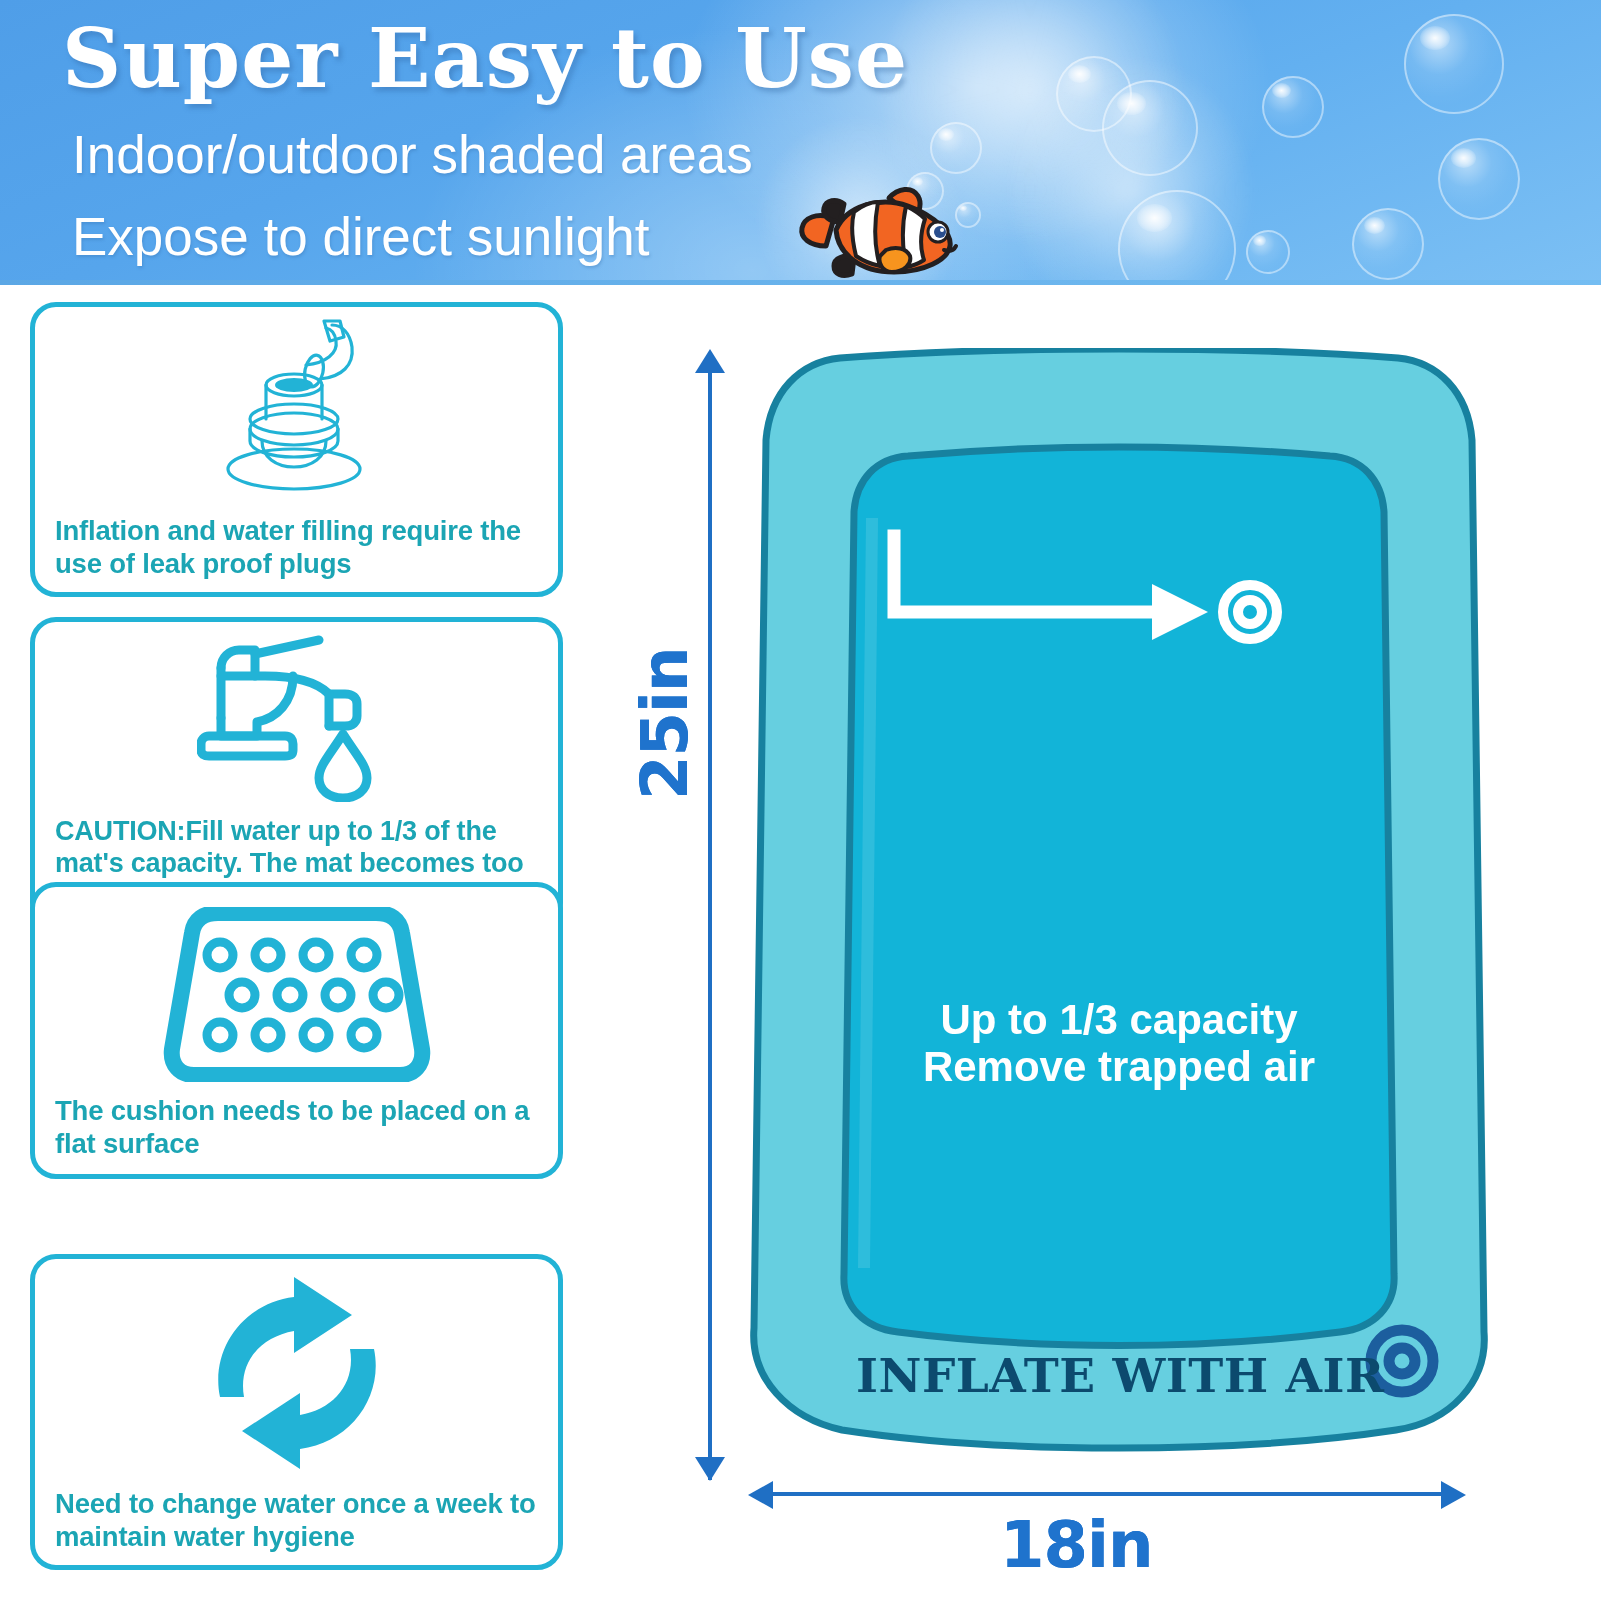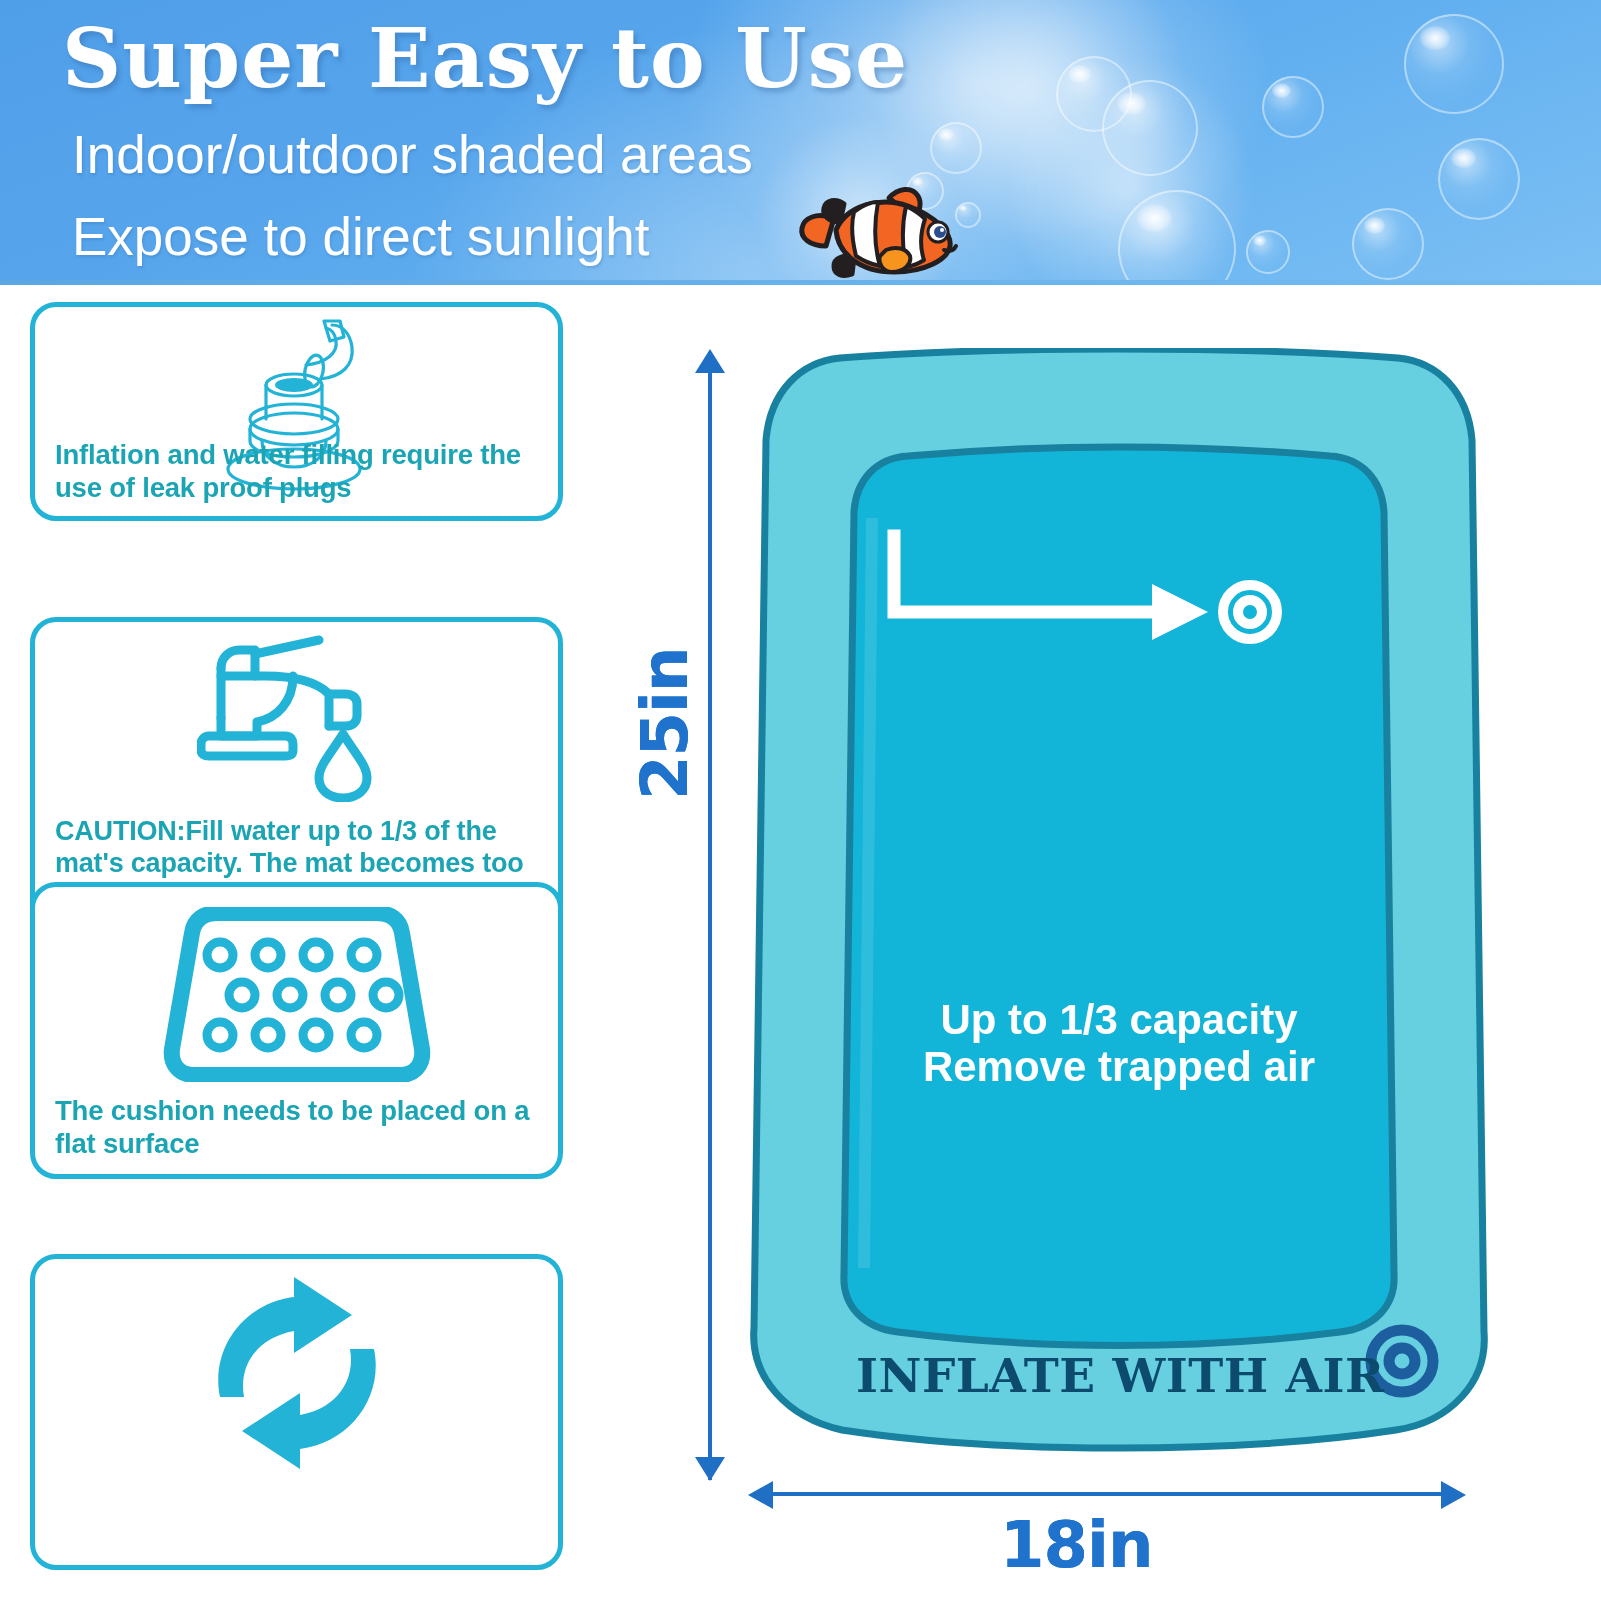--- a/index.html
+++ b/index.html
@@ -57,21 +57,21 @@
     font-size:53px; color:#ffffff; font-weight:400;
     text-shadow: 1px 2px 3px rgba(40,90,150,0.25);
   }
 
   
   .card {
     position:absolute; left:30px; width:533px;
     border:5px solid #22b3d6; border-radius:26px;
     background:#ffffff;
   }
-  #card-0 { top:302px; height:219px; }
+  #card-0 { top:302px; height:295px; }
   #card-1 { top:617px; height:312px; }
   #card-2 { top:882px; height:297px; }
   #card-3 { top:1254px; height:316px; }
 
   .card-icon {
     position:absolute; left:0; right:0; top:10px;
     display:flex; align-items:center; justify-content:center;
   }
   .card-text {
     position:absolute; left:20px; right:12px; bottom:12px;
@@ -255,20 +255,21 @@
   <div class="card-text">The cushion needs to be placed on a flat surface</div>
 </div>
 
 <div class="card" id="card-3">
   <div class="card-icon" style="top:16px;">
     <svg width="190" height="195" viewBox="0 0 190 195" fill="#22b3d6">
       <path d="M18 122 C8 74 42 28 92 22 L92 2 L150 40 L92 78 L92 56 C58 62 36 88 42 122 Z"></path>
       <path d="M172 74 C182 122 148 168 98 174 L98 194 L40 156 L98 118 L98 140 C132 134 154 108 148 74 Z"></path>
     </svg>
   </div>
+  <div class="card-text">Need to change water once a week to maintain water hygiene</div>
 </div>
 
 <div class="dim-v"></div>
 <div class="arrowhead dim-v-top"></div>
 <div class="arrowhead dim-v-bot"></div>
 
 <div class="dim-h"></div>
 <div class="arrowhead dim-h-left"></div>
 <div class="arrowhead dim-h-right"></div>
 

